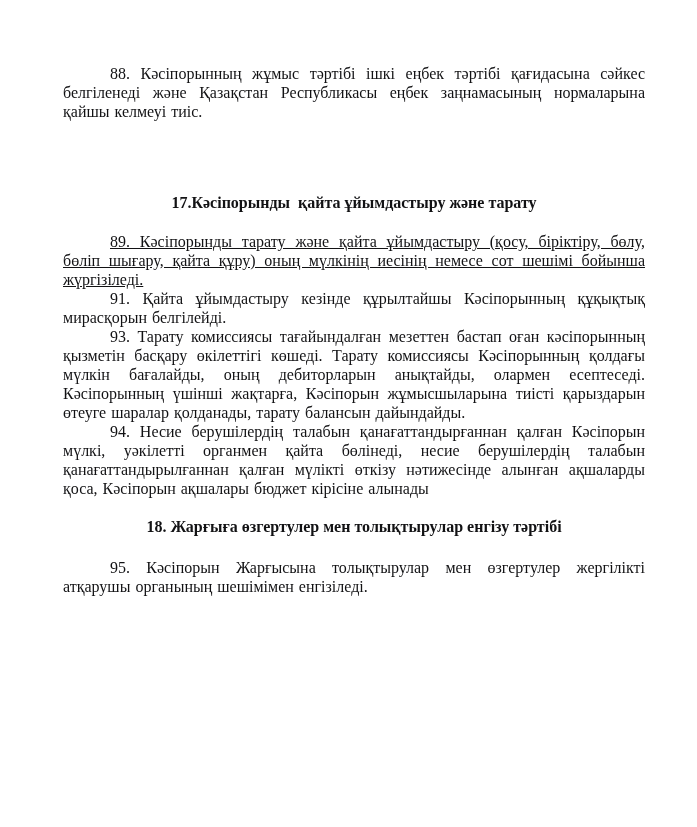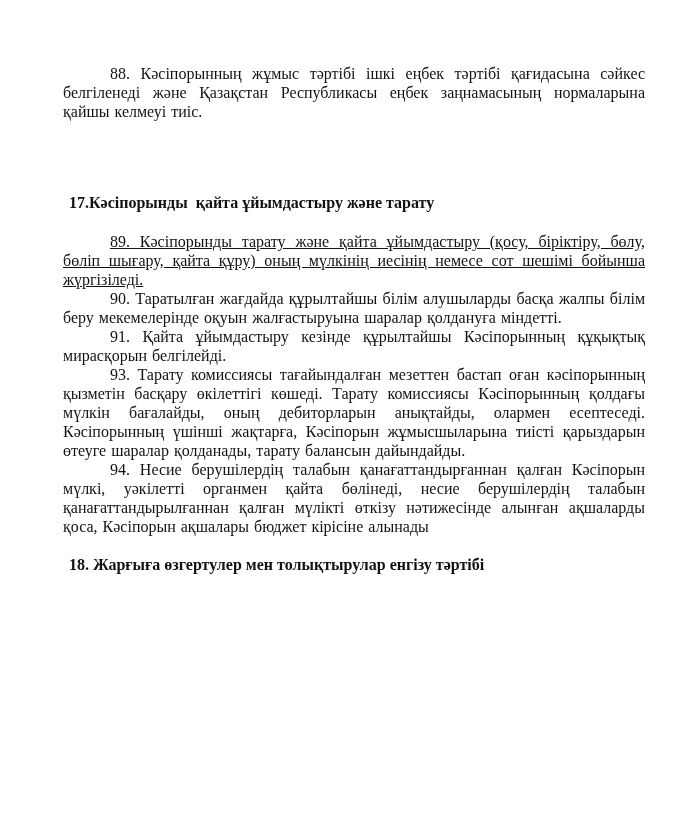--- a/index.html
+++ b/index.html
@@ -23,49 +23,50 @@
   }
   .para {
     margin: 0;
     font-size: 16px;
     line-height: 19px;
     text-align: justify;
     text-indent: 47px;
     word-spacing: 1px;
   }
   .heading {
-    margin: 6px;
+    margin: 16px;
     font-size: 16px;
     line-height: 19px;
     font-weight: bold;
+    text-align: center;
     white-space: pre-wrap;
   }
   .gap-before-h17 { margin-top: 72px; }
   .gap-after-h17  { margin-top: 20px; text-decoration: underline; }
   .gap-before-h18 { margin-top: 19px; font-family: Liberation Serif, serif; }
   .gap-after-h18  { margin-top: 22px; }
 </style>
 </head>
 <body>
 
 <div class="page">
   <div class="content">
 
     <p class="para">88.  Кәсіпорынның жұмыс тәртібі ішкі еңбек тәртібі қағидасына сәйкес белгіленеді және Қазақстан Республикасы еңбек заңнамасының нормаларына қайшы келмеуі тиіс.</p>
 
     <h2 class="heading gap-before-h17">17.Кәсіпорынды  қайта ұйымдастыру және тарату</h2>
 
     <p class="para gap-after-h17">89. Кәсіпорынды тарату және қайта ұйымдастыру (қосу, біріктіру, бөлу, бөліп шығару, қайта құру) оның мүлкінің иесінің  немесе  сот шешімі бойынша жүргізіледі.</p>
 
-    <p class="para">90. Таратылған жағдайда  құрылтайшы білім алушыларды басқа жалпы білім беру мекемелерінде оқуын жалғастыруына шаралар қолдануға міндетті.</p>
 
     <p class="para">91.  Қайта ұйымдастыру кезінде құрылтайшы Кәсіпорынның құқықтық мирасқорын белгілейді.</p>
 
 
     <p class="para">93. Тарату комиссиясы тағайындалған мезеттен бастап оған кәсіпорынның қызметін басқару өкілеттігі көшеді. Тарату комиссиясы Кәсіпорынның қолдағы мүлкін бағалайды, оның дебиторларын анықтайды, олармен есептеседі. Кәсіпорынның үшінші жақтарға, Кәсіпорын жұмысшыларына тиісті қарыздарын өтеуге шаралар қолданады, тарату балансын дайындайды.</p>
 
     <p class="para">94.  Несие берушілердің талабын  қанағаттандырғаннан қалған Кәсіпорын мүлкі, уәкілетті органмен қайта бөлінеді, несие берушілердің талабын қанағаттандырылғаннан қалған мүлікті өткізу нәтижесінде алынған ақшаларды қоса, Кәсіпорын ақшалары бюджет кірісіне алынады</p>
 
     <h2 class="heading gap-before-h18">18. Жарғыға өзгертулер мен толықтырулар енгізу тәртібі</h2>
 
+    <p class="para gap-after-h18">95. Кәсіпорын Жарғысына толықтырулар мен өзгертулер жергілікті атқарушы органының шешімімен енгізіледі.</p>
 
   </div>
 </div>
 
 </body></html>

